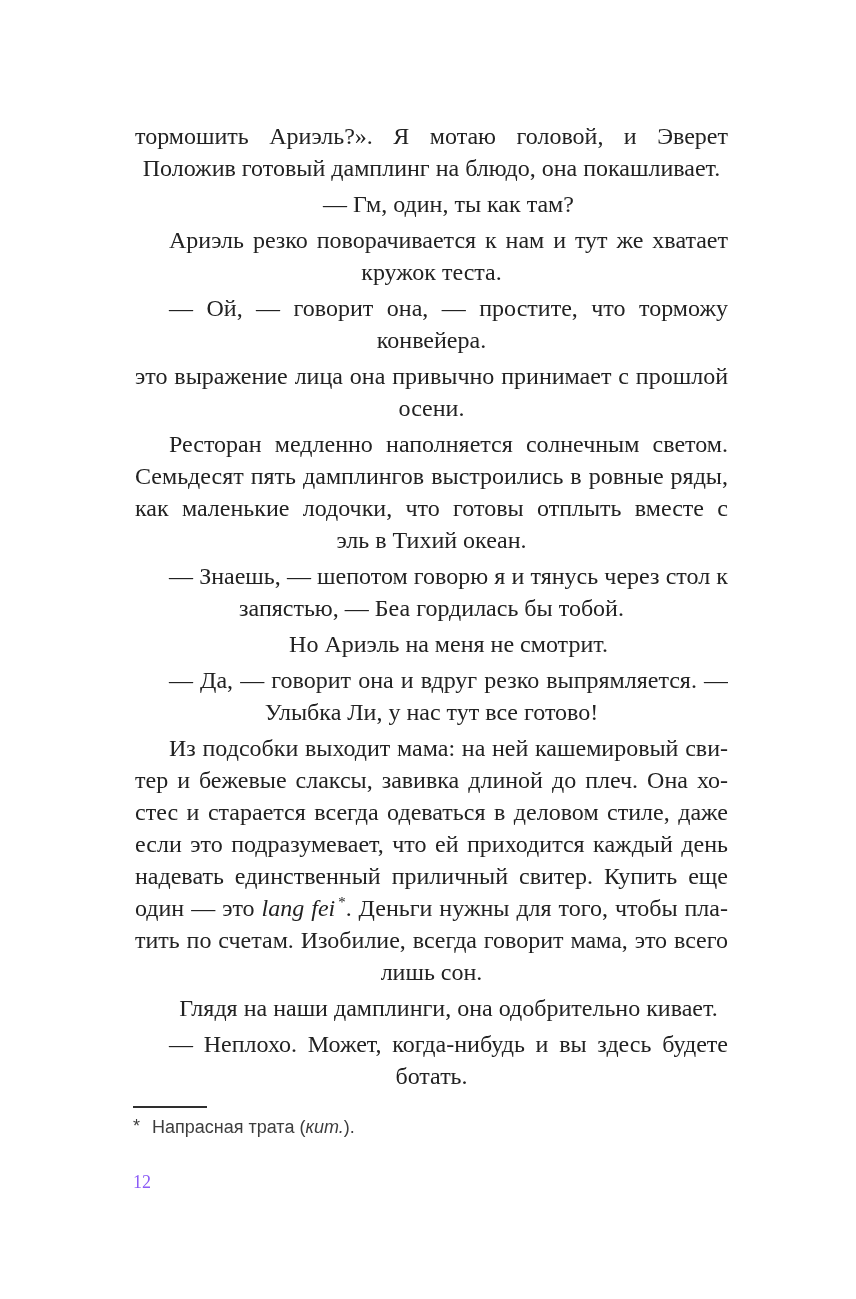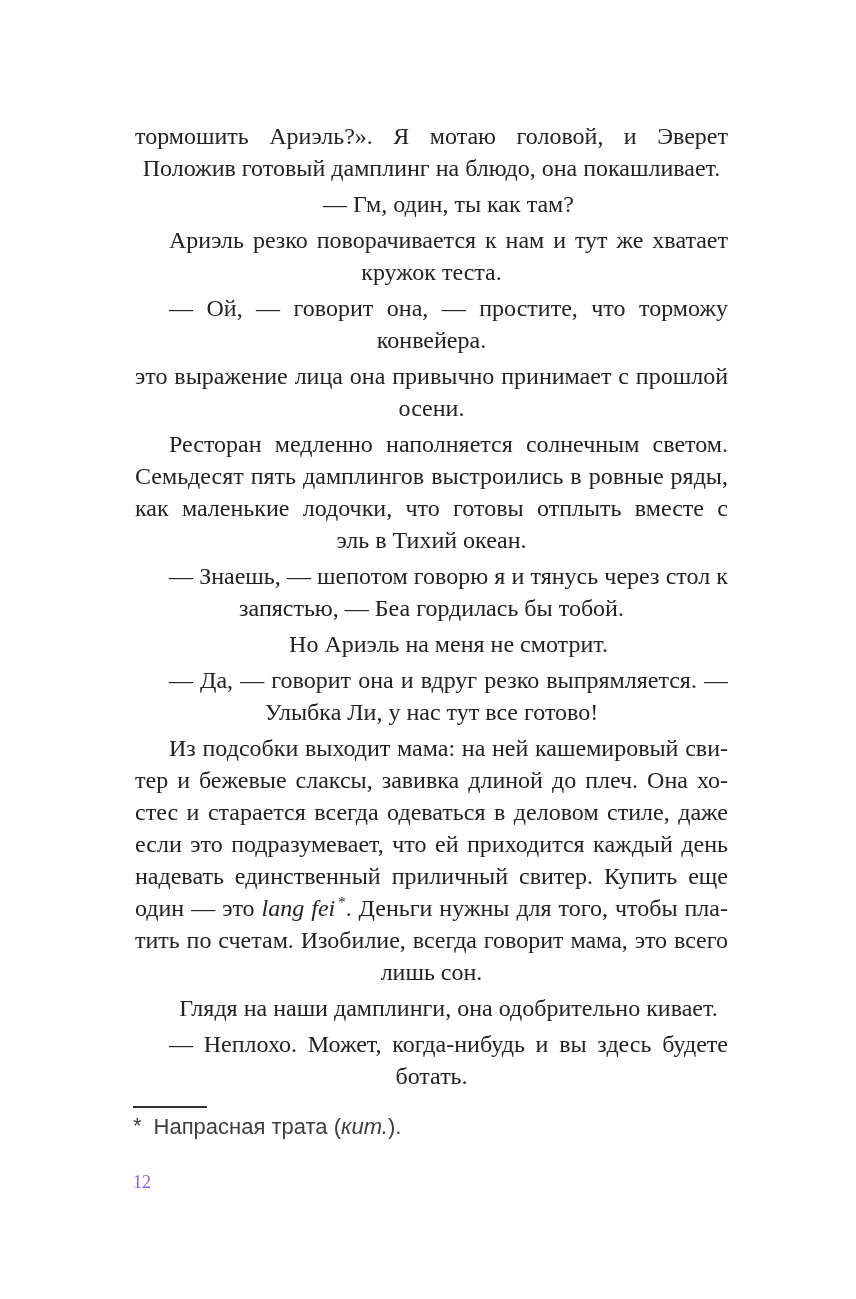--- a/index.html
+++ b/index.html
@@ -53,21 +53,21 @@
     height: 2px;
     background: #2e2e2e;
   }
 
   .footnote {
     position: absolute;
     left: 133px;
     top: 1115px;
     width: 601px;
     font-family: "Liberation Sans", "DejaVu Sans", sans-serif;
-    font-size: 22px;
+    font-size: 18px;
     line-height: 24px;
     color: #3d3d3d;
   }
   .footnote .marker {
     display: inline-block;
     margin-right: 12px;
     transform: translateY(-1px);
   }
 
   .page-number {

